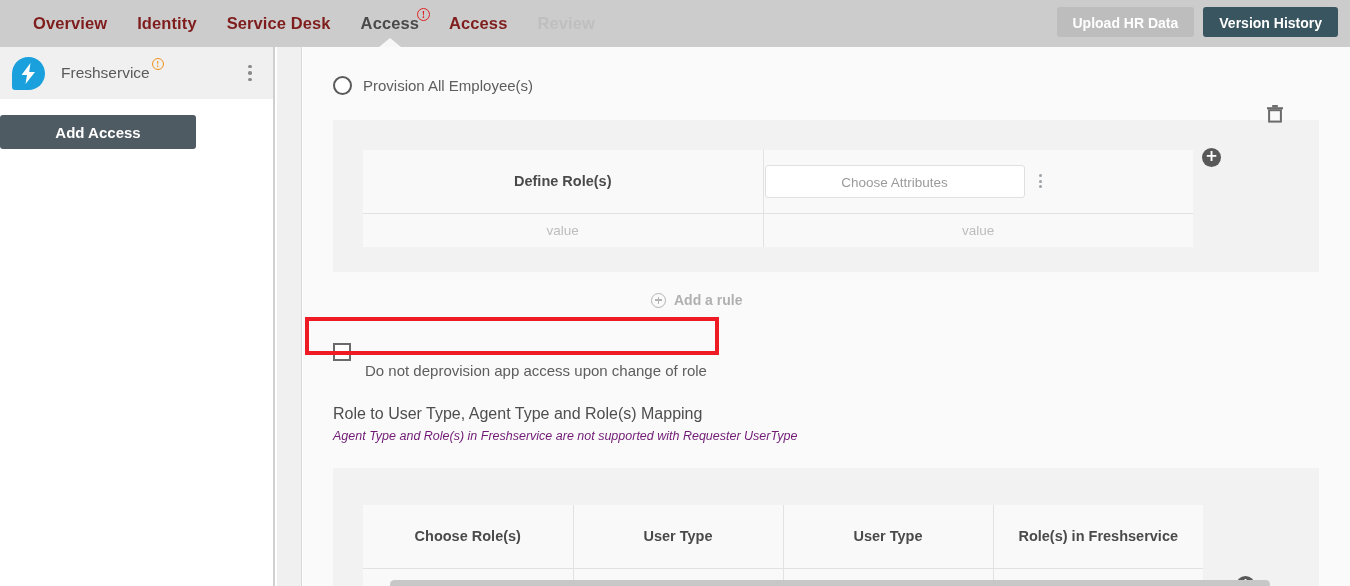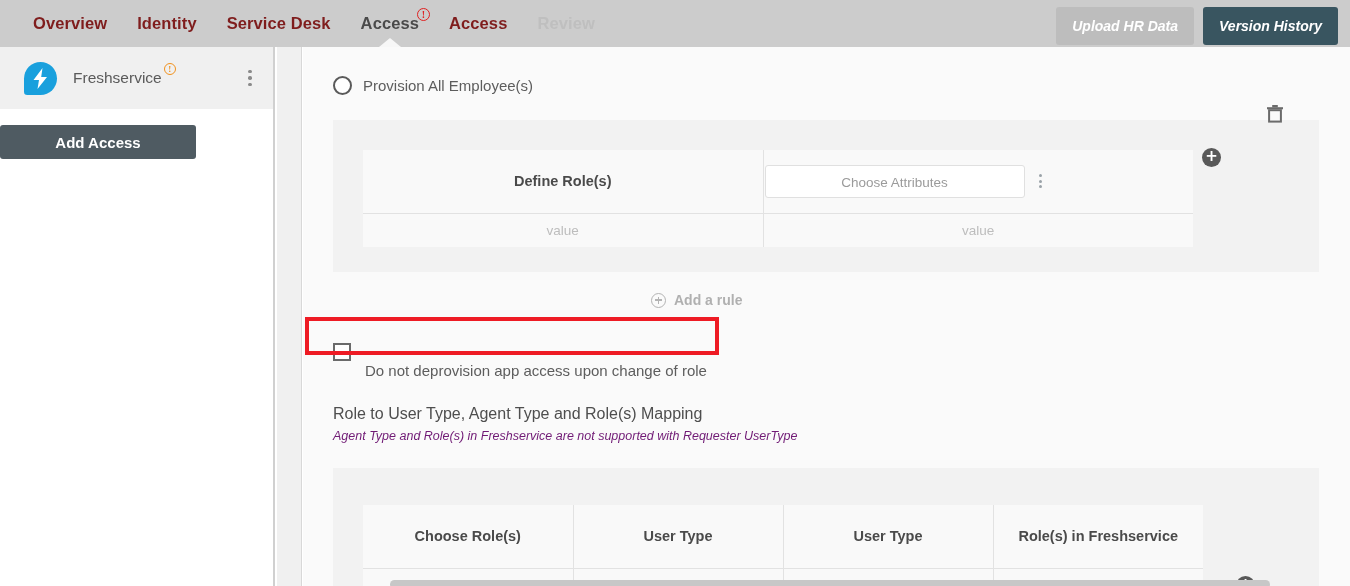--- a/index.html
+++ b/index.html
@@ -83,45 +83,44 @@
     gap: 9px;
   }
   .btn {
     border: none;
     border-radius: 3px;
     font-family: "Liberation Sans", sans-serif;
     font-size: 14px;
     font-weight: bold;
     color: #ffffff;
     cursor: pointer;
-    height: 38px;
+    height: 30px;
     padding: 8px 16px;
     white-space: nowrap;
-    font-style: italic;
   }
   .btn-upload  { background: #bdbdbd; }
   .btn-version { background: #395560; }
 
   
   .sidebar {
     position: absolute;
     left: 0; top: 47px;
     width: 275px;
     height: 539px;
     background: #ffffff;
     border-right: 2px solid #d0d0d0;
     box-sizing: border-box;
   }
   .app-row {
     position: relative;
-    height: 62px;
+    height: 52px;
     background: #f0f0f0;
     display: flex;
     align-items: center;
-    padding: 0 14px 0 24px;
+    padding: 0 14px 0 12px;
     box-sizing: border-box;
   }
   .app-logo {
     width: 33px;
     height: 33px;
     border-radius: 50% 50% 50% 10%;
     background: #19a0dd;
     position: relative;
     flex: 0 0 auto;
     transform: rotate(-0deg);

